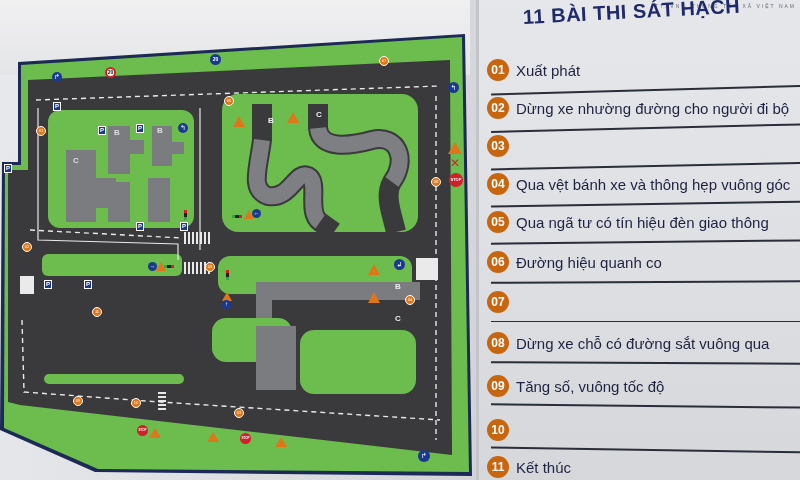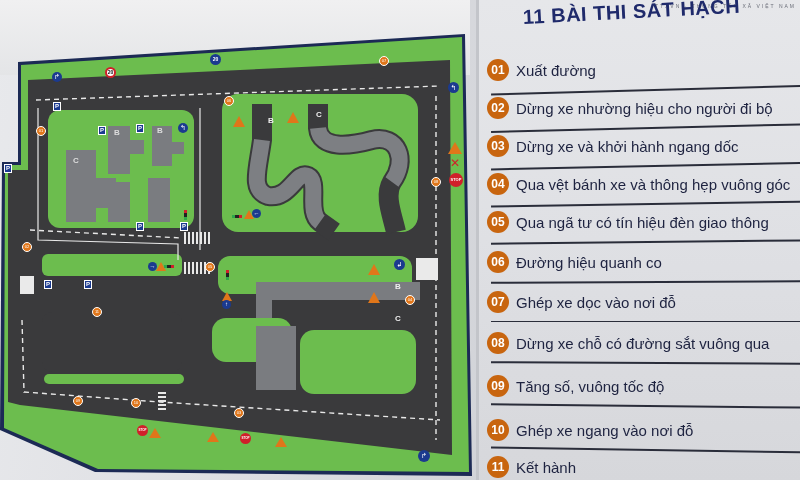--- a/index.html
+++ b/index.html
@@ -202,65 +202,62 @@
   <div style="position:absolute;left:232px;top:215px;width:10px;height:3px;background:#222;border-left:3px solid #2fa84a;border-right:3px solid #d0202a;"></div>
   <div style="position:absolute;left:164px;top:265px;width:10px;height:3px;background:#222;border-left:3px solid #2fa84a;border-right:3px solid #d0202a;"></div>
 </div>
 
 <div class="panel">
   <div class="watermark">TTXVN · THÔNG TẤN XÃ VIỆT NAM</div>
   <div class="panel-title">11 BÀI THI SÁT HẠCH</div>
 
   <div class="item" style="top:50px;">
     <span class="badge">01</span>
-    <span class="item-label">Xuất đường</span>
+    <span class="item-label">Xuất phát</span>
     <span class="line" style="transform:rotate(-1.6deg);"></span>
   </div>
   <div class="item" style="top:88px;">
     <span class="badge">02</span>
-    <span class="item-label">Dừng xe nhường hiệu cho người đi bộ</span>
+    <span class="item-label">Dừng xe nhường đường cho người đi bộ</span>
     <span class="line" style="transform:rotate(-1.4deg);"></span>
   </div>
   <div class="item" style="top:126px;">
     <span class="badge">03</span>
-    <span class="item-label">Dừng xe và khởi hành ngang dốc</span>
     <span class="line" style="transform:rotate(-1.2deg);"></span>
   </div>
   <div class="item" style="top:164px;">
     <span class="badge">04</span>
     <span class="item-label">Qua vệt bánh xe và thông hẹp vuông góc</span>
     <span class="line" style="transform:rotate(-0.9deg);"></span>
   </div>
   <div class="item" style="top:202px;">
     <span class="badge">05</span>
     <span class="item-label">Qua ngã tư có tín hiệu đèn giao thông</span>
     <span class="line" style="transform:rotate(-0.6deg);"></span>
   </div>
   <div class="item" style="top:242px;">
     <span class="badge">06</span>
     <span class="item-label">Đường hiệu quanh co</span>
     <span class="line" style="transform:rotate(-0.3deg);"></span>
   </div>
   <div class="item" style="top:282px;">
     <span class="badge">07</span>
-    <span class="item-label">Ghép xe dọc vào nơi đỗ</span>
     <span class="line"></span>
   </div>
   <div class="item" style="top:323px;">
     <span class="badge">08</span>
     <span class="item-label">Dừng xe chỗ có đường sắt vuông qua</span>
     <span class="line" style="transform:rotate(0.3deg);"></span>
   </div>
   <div class="item" style="top:366px;">
     <span class="badge">09</span>
     <span class="item-label">Tăng số, vuông tốc độ</span>
     <span class="line" style="transform:rotate(0.6deg);"></span>
   </div>
   <div class="item" style="top:410px;">
     <span class="badge">10</span>
-    <span class="item-label">Ghép xe ngang vào nơi đỗ</span>
     <span class="line" style="transform:rotate(0.9deg);"></span>
   </div>
   <div class="item" style="top:447px;">
     <span class="badge">11</span>
-    <span class="item-label">Kết hành</span>
+    <span class="item-label">Kết thúc</span>
   </div>
 </div>
 
 </body></html>

